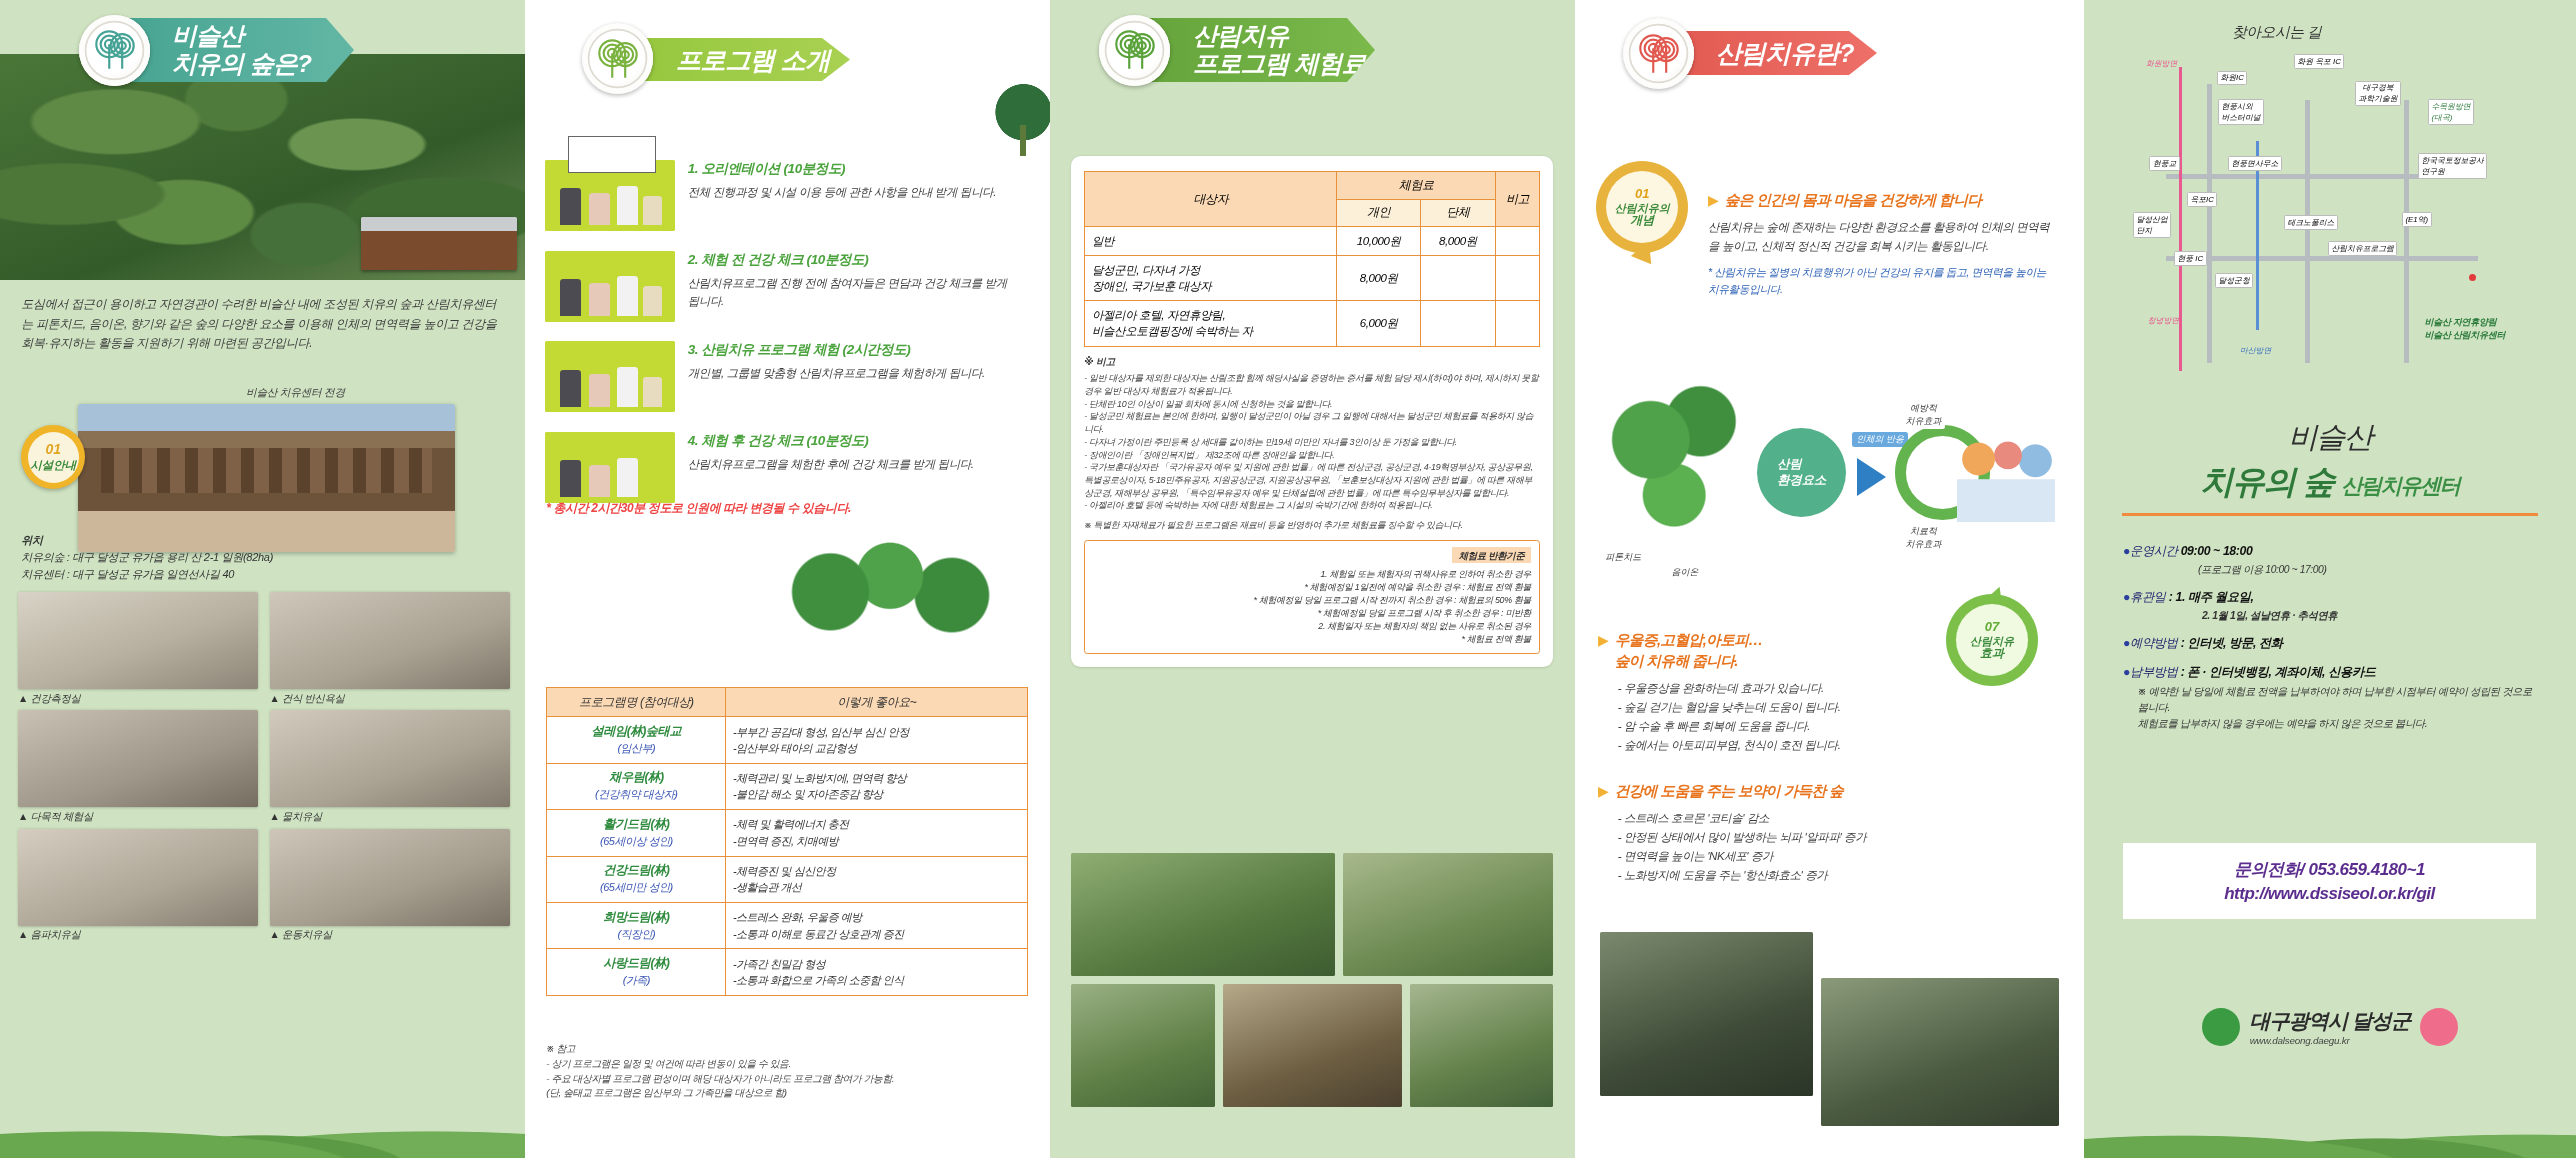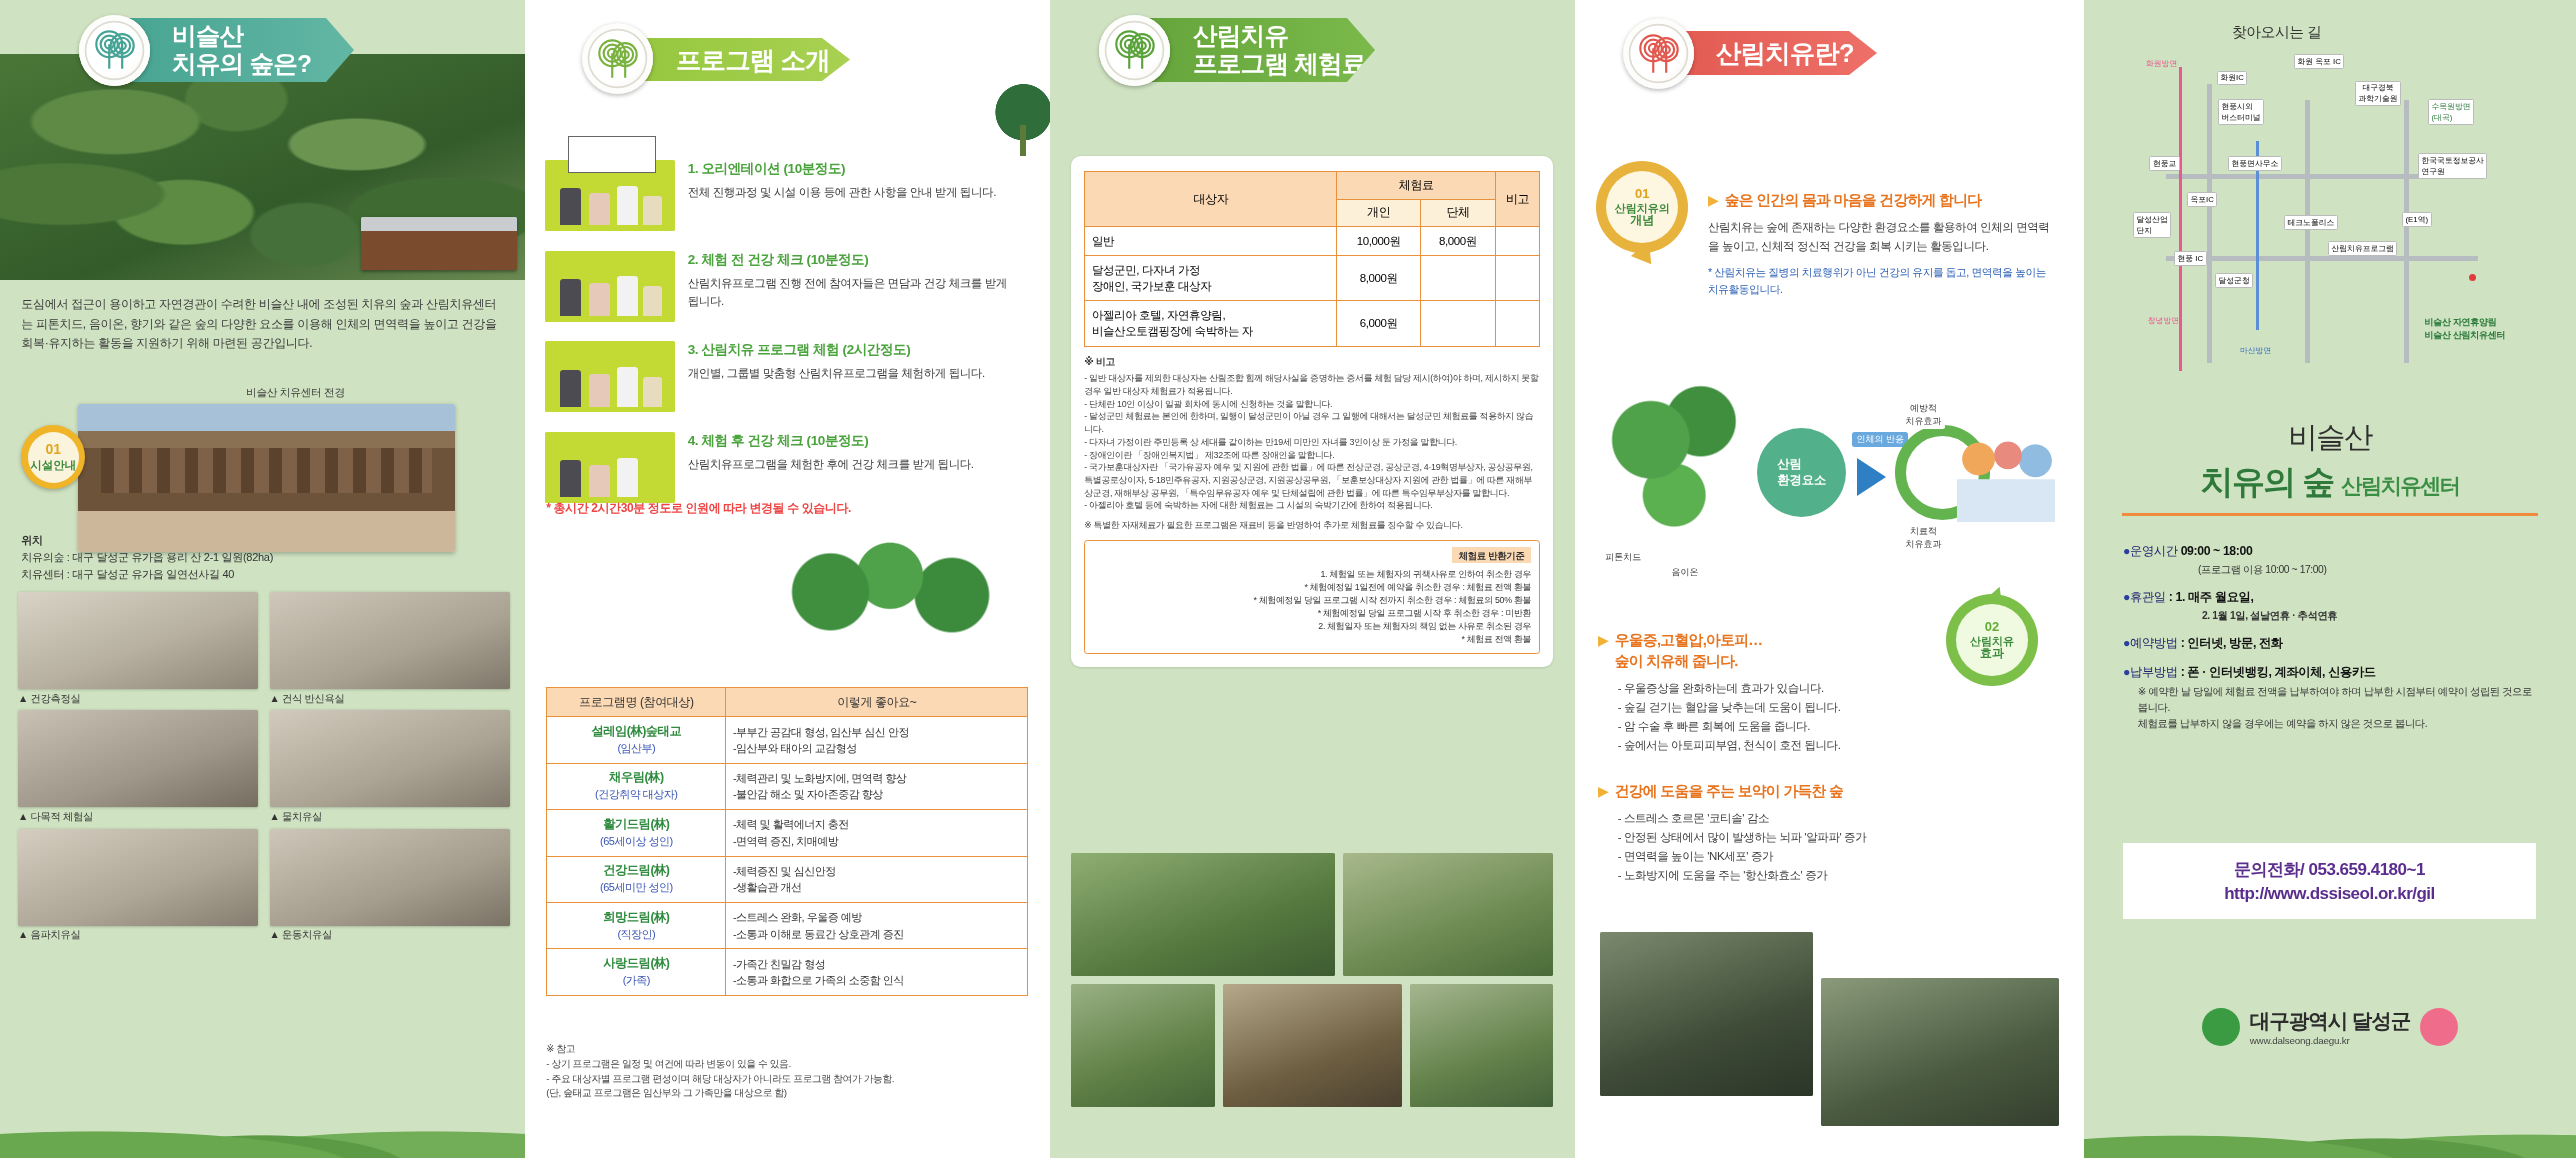--- a/index.html
+++ b/index.html
@@ -2,21 +2,21 @@
 <html lang="ko" style="font-size:13px"><head>
 <meta charset="utf-8">
 <style>
   * { box-sizing: border-box; margin: 0; padding: 0; }
   html, body {
     width: 2576px; height: 1158px;
     font-family: "Liberation Sans", "DejaVu Sans", sans-serif;
     background: #ffffff;
     overflow: hidden;
   }
-  .sheet { position: relative; width: 2576px; height: 1158px; background:#fff; }
+  .sheet { position: relative; width: 2576px; height: 1158px; background:#fff;font-style:italic; }
 
   
   .panel { position: absolute; top: 0; height: 1158px; overflow: hidden; }
   .p1 { left: 0;    width: 525px;  background: #cfe3c2; }
   .p2 { left: 525px; width: 576px; background: #ffffff; }
   .p3 { left: 1050px; width: 525px; background: #cfe3c2; }
   .p4 { left: 1575px; width: 509px; background: #ffffff; }
   .p5 { left: 2084px; width: 492px; background: #cfe3c2; }
 
   
@@ -676,21 +676,21 @@
 치유효과</div>
       <div class="dia-tag" style="left:305px; top:171px; white-space:pre-line; text-align:center">치료적
 치유효과</div>
       <div class="dia-people"></div>
     </div>
 
     <div class="bub g" style="left:371px; top:594px;">
       <span class="tail"></span>
         <span class="ring"></span>
       <span class="core">
-        <span class="n">02</span>
+        <span class="n">07</span>
         <span class="t1">산림치유</span>
         <span class="t2">효과</span>
       </span>
     </div>
 
     <div style="position:absolute; left:23px; top:630px; width:345px;">
       <div class="h-head">
         <span class="mark">▶</span>
         <span>
           <span style="display:block">우울증,고혈압,아토피…</span>

